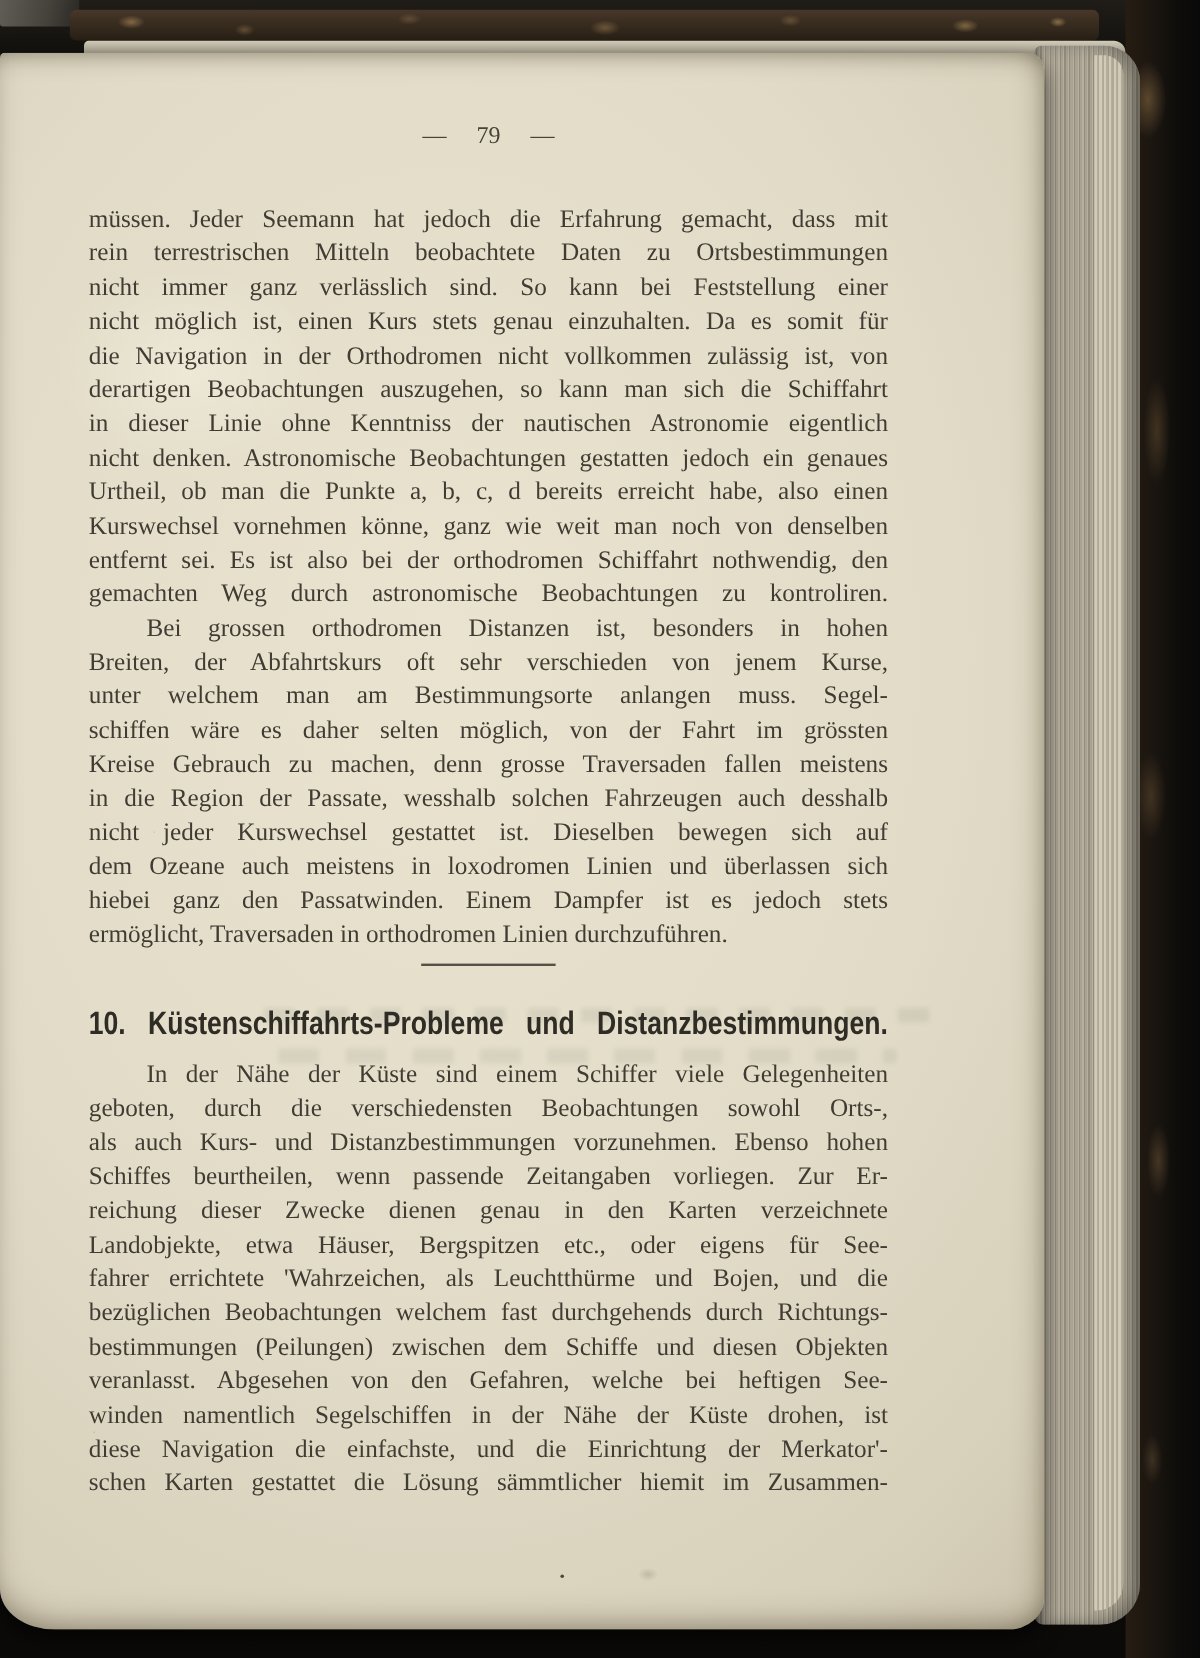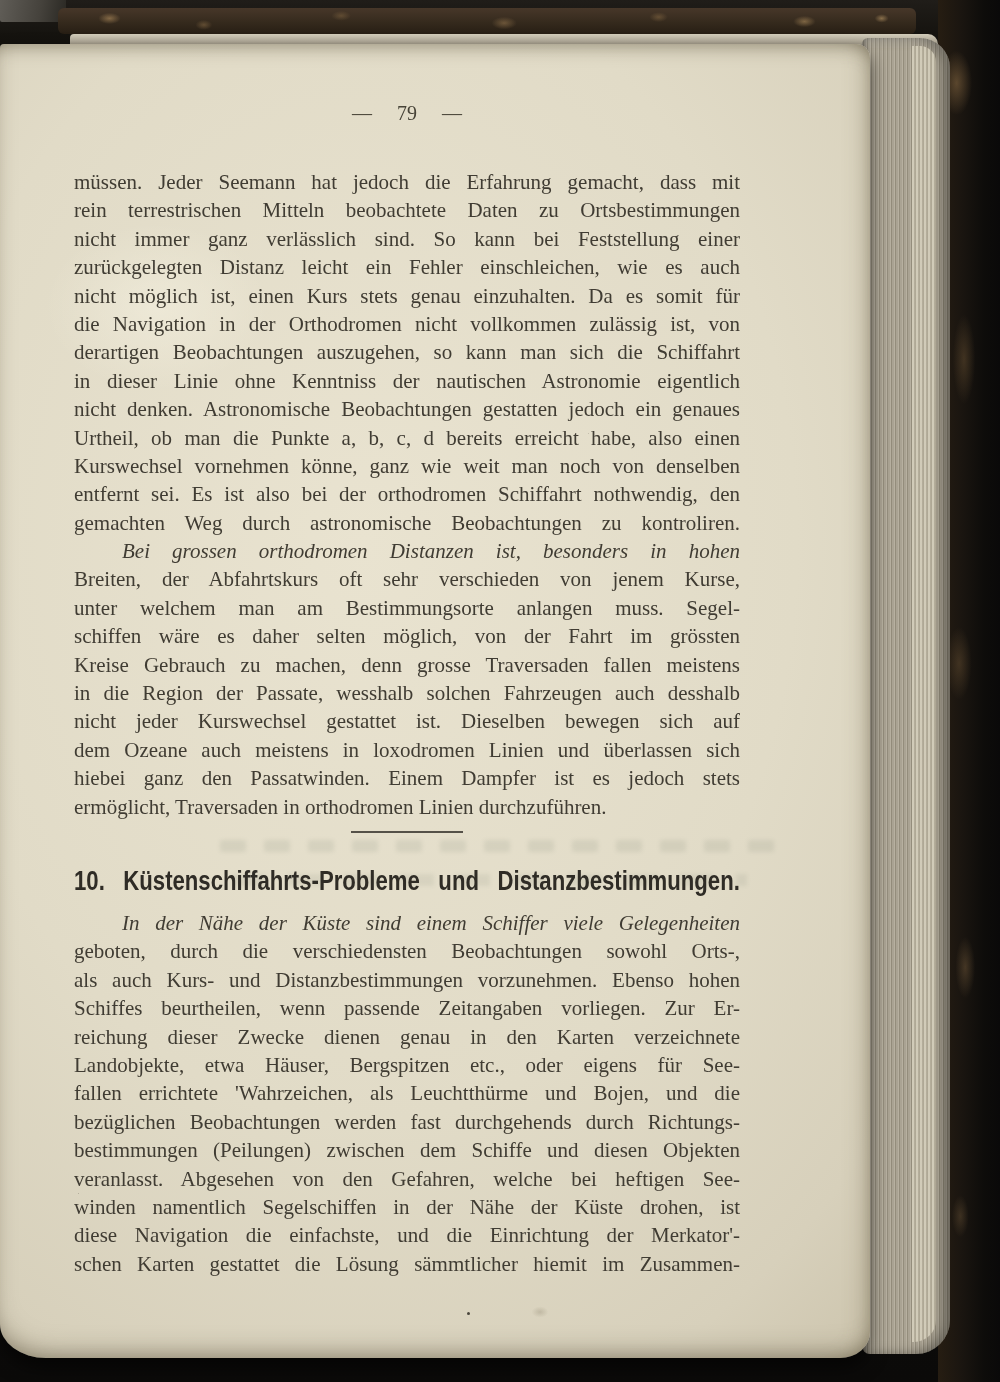--- a/index.html
+++ b/index.html
@@ -64,21 +64,21 @@
       repeating-linear-gradient(90deg, rgba(70,85,70,.8) 0 34px, transparent 34px 56px) 12px 40px / 92% 12px no-repeat;}
   .speck{position:absolute;left:467px;top:1268px;width:3px;height:3px;border-radius:50%;background:#4a463c;
     box-shadow:-340px -620px 0 -1px #6b665755, 120px -880px 0 -1px #6b665755, -390px -120px 0 -1px #5d584b66;}
   
   .content{position:absolute;left:74px;top:56px;width:666px;color:#403c33;}
   .page-number{height:26px;line-height:26px;text-align:center;font-size:20px;color:#474337;
     word-spacing:20px;margin-bottom:42px;}
   .tline{font-size:21px;line-height:28.4px;height:28.4px;overflow:hidden;
     text-align:justify;text-align-last:justify;}
   .tline.last{text-align-last:left;}
-  .para.indent .tline:first-child{text-indent:48px;font-style:italic;}
+  .para.indent .tline:first-child{text-indent:48px;}
   .divider{width:112px;height:2px;background:#555148;margin:10px auto 0 auto;}
   .heading-wrap{margin-top:32px;height:34px;}
   .heading{width:812px;transform:scaleX(0.82);transform-origin:left top;
     font-family:"Liberation Sans", sans-serif;font-weight:700;font-size:27px;line-height:32px;
     color:#2f2c26;white-space:nowrap;text-align:justify;text-align-last:justify;}
   .section-para{margin-top:10px;}
 </style>
 </head>
 <body>
 
@@ -96,21 +96,20 @@
     <div class="ghost"></div>
     <div class="speck"></div>
 
     <div class="content">
       <div class="page-number">— 79 —</div>
 
       <div class="para">
           <div class="tline">müssen. Jeder Seemann hat jedoch die Erfahrung gemacht, dass mit</div>
           <div class="tline">rein terrestrischen Mitteln beobachtete Daten zu Ortsbestimmungen</div>
           <div class="tline">nicht immer ganz verlässlich sind. So kann bei Feststellung einer</div>
-          <div class="tline">zurückgelegten Distanz leicht ein Fehler einschleichen, wie es auch</div>
           <div class="tline">nicht möglich ist, einen Kurs stets genau einzuhalten. Da es somit für</div>
           <div class="tline">die Navigation in der Orthodromen nicht vollkommen zulässig ist, von</div>
           <div class="tline">derartigen Beobachtungen auszugehen, so kann man sich die Schiffahrt</div>
           <div class="tline">in dieser Linie ohne Kenntniss der nautischen Astronomie eigentlich</div>
           <div class="tline">nicht denken. Astronomische Beobachtungen gestatten jedoch ein genaues</div>
           <div class="tline">Urtheil, ob man die Punkte a, b, c, d bereits erreicht habe, also einen</div>
           <div class="tline">Kurswechsel vornehmen könne, ganz wie weit man noch von denselben</div>
           <div class="tline">entfernt sei. Es ist also bei der orthodromen Schiffahrt nothwendig, den</div>
           <div class="tline">gemachten Weg durch astronomische Beobachtungen zu kontroliren.</div>
         </div>
@@ -134,22 +133,22 @@
         <div class="heading">10. Küstenschiffahrts-Probleme und Distanzbestimmungen.</div>
       </div>
 
       <div class="para indent section-para">
           <div class="tline">In der Nähe der Küste sind einem Schiffer viele Gelegenheiten</div>
           <div class="tline">geboten, durch die verschiedensten Beobachtungen sowohl Orts-,</div>
           <div class="tline">als auch Kurs- und Distanzbestimmungen vorzunehmen. Ebenso hohen</div>
           <div class="tline">Schiffes beurtheilen, wenn passende Zeitangaben vorliegen. Zur Er-</div>
           <div class="tline">reichung dieser Zwecke dienen genau in den Karten verzeichnete</div>
           <div class="tline">Landobjekte, etwa Häuser, Bergspitzen etc., oder eigens für See-</div>
-          <div class="tline">fallen errichtete 'Wahrzeichen, als Leuchtthürme und Bojen, und die</div>
-          <div class="tline">bezüglichen Beobachtungen werden fast durchgehends durch Richtungs-</div>
+          <div class="tline">fahrer errichtete 'Wahrzeichen, als Leuchtthürme und Bojen, und die</div>
+          <div class="tline">bezüglichen Beobachtungen welchem fast durchgehends durch Richtungs-</div>
           <div class="tline">bestimmungen (Peilungen) zwischen dem Schiffe und diesen Objekten</div>
           <div class="tline">veranlasst. Abgesehen von den Gefahren, welche bei heftigen See-</div>
           <div class="tline">winden namentlich Segelschiffen in der Nähe der Küste drohen, ist</div>
           <div class="tline">diese Navigation die einfachste, und die Einrichtung der Merkator'-</div>
           <div class="tline">schen Karten gestattet die Lösung sämmtlicher hiemit im Zusammen-</div>
         </div>
     </div>
   </div>
 
 </div>

